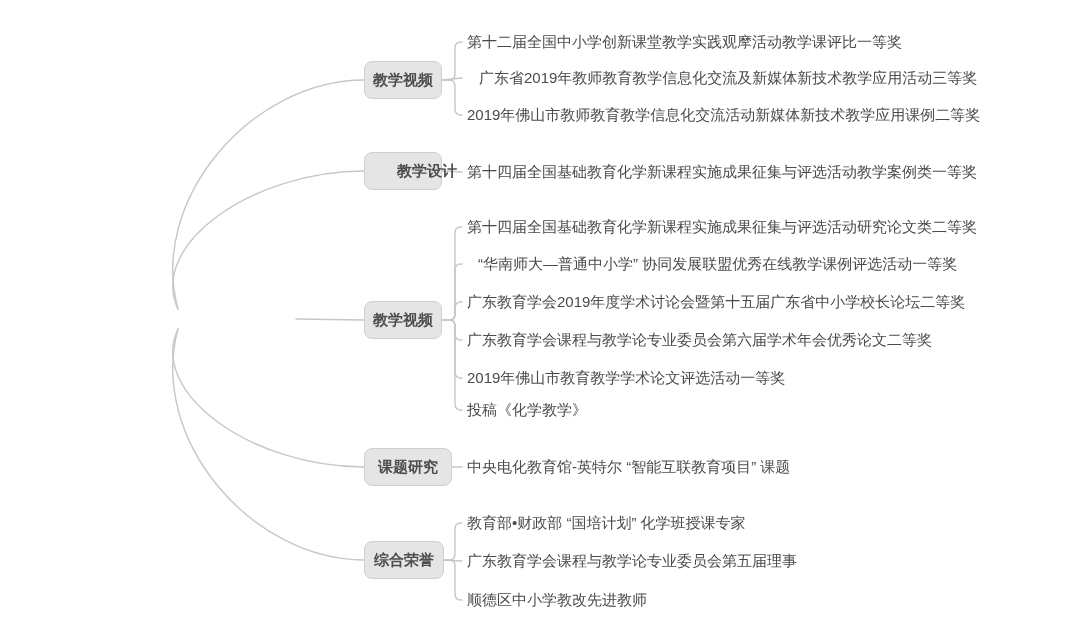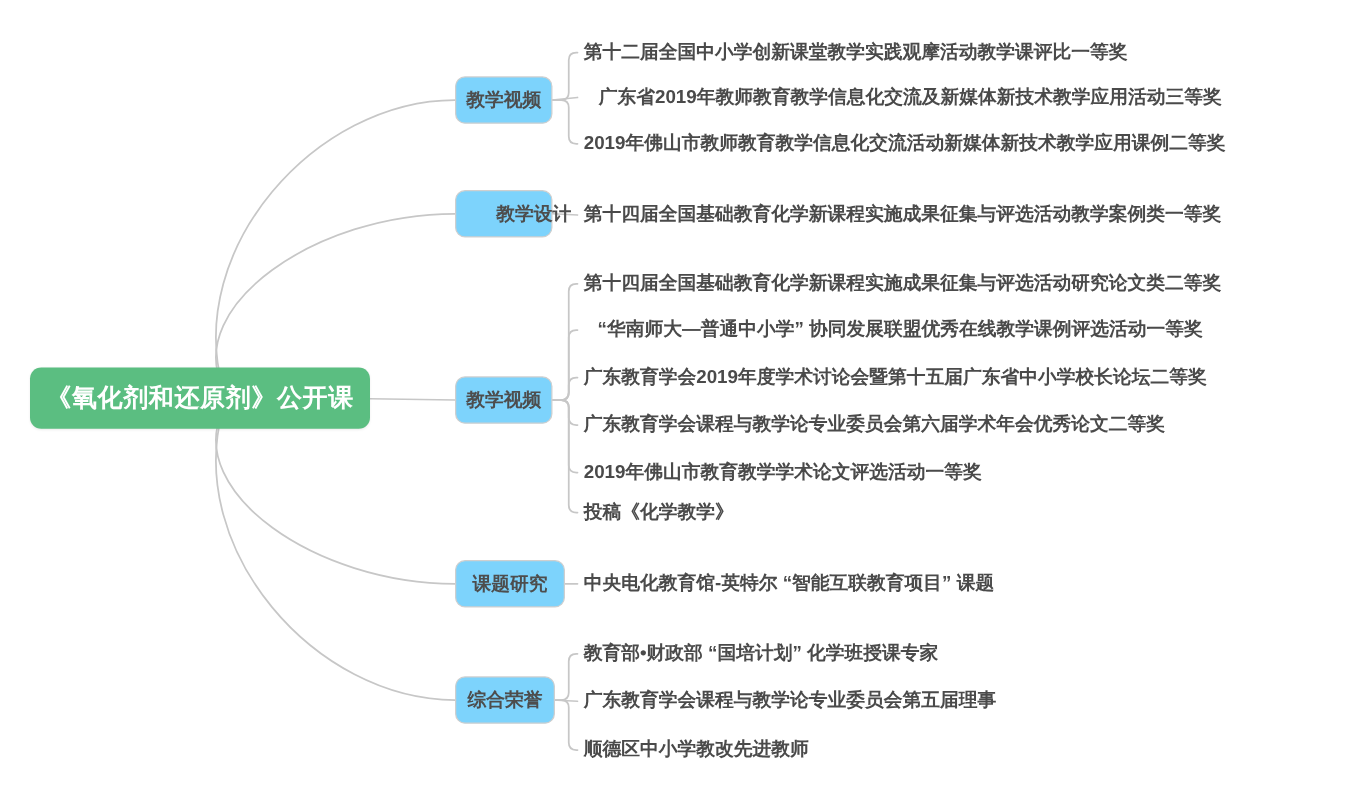--- a/index.html
+++ b/index.html
@@ -13,31 +13,31 @@
   .node{position:absolute;box-sizing:border-box;display:flex;align-items:center;justify-content:center;}
   .root-node{
     background:var(--root-bg,#5BBE81);
     color:var(--root-text,#ffffff);
     border-radius:9px;
     font-size:20px;font-weight:bold;letter-spacing:.5px;
     box-shadow:0 1px 2px rgba(0,0,0,.08);
     white-space:nowrap;z-index:3;cursor:pointer;
   }
   .branch-node{
-    background:#7dd3fc;
+    background:#e5e5e5;
     border:1.3px solid var(--node-border,#cfcfcf);
     border-radius:8px;
     color:var(--node-text,#4d4d4d);
     font-size:15px;font-weight:bold;
     white-space:nowrap;z-index:2;cursor:pointer;
   }
   .leaf-node{
     position:absolute;
     color:var(--leaf-text,#4a4a4a);
-    font-size:15px;font-weight:bold;
+    font-size:15px;font-weight:normal;
     line-height:22px;height:22px;
     white-space:nowrap;z-index:2;cursor:pointer;
   }
 </style>
 </head>
 <body style="--root-bg: #5BBE81; --root-text: #FFFFFF; --node-border: #CFCFCF; --node-text: #4D4D4D; --leaf-text: #4A4A4A;">
 
 <div id="canvas">
   <svg id="connectors" width="1080" height="636" viewBox="0 0 1080 636">
       <path d="M 178 309 C 148 199.5 252 80 364 80" fill="none" stroke="#C7C7C7" stroke-width="1.4" stroke-linecap="round"></path>
@@ -53,23 +53,20 @@
       <path d="M 442 320 L 449 320 Q 455 320 455 326 L 455 334 Q 455 340 461 340 L 462 340" fill="none" stroke="#C7C7C7" stroke-width="1.4" stroke-linecap="round"></path>
       <path d="M 442 320 L 449 320 Q 455 320 455 326 L 455 372 Q 455 378 461 378 L 462 378" fill="none" stroke="#C7C7C7" stroke-width="1.4" stroke-linecap="round"></path>
       <path d="M 442 320 L 449 320 Q 455 320 455 326 L 455 404 Q 455 410 461 410 L 462 410" fill="none" stroke="#C7C7C7" stroke-width="1.4" stroke-linecap="round"></path>
       <path d="M 178 329 C 148 393 252 467 364 467" fill="none" stroke="#C7C7C7" stroke-width="1.4" stroke-linecap="round"></path>
       <path d="M 442 467 L 462 467" fill="none" stroke="#C7C7C7" stroke-width="1.4" stroke-linecap="round"></path>
       <path d="M 178 329 C 148 439.5 252 560 364 560" fill="none" stroke="#C7C7C7" stroke-width="1.4" stroke-linecap="round"></path>
       <path d="M 442 560 L 449 560 Q 455 560 455 554 L 455 529 Q 455 523 461 523 L 462 523" fill="none" stroke="#C7C7C7" stroke-width="1.4" stroke-linecap="round"></path>
       <path d="M 442 560 L 462 561" fill="none" stroke="#C7C7C7" stroke-width="1.4" stroke-linecap="round"></path>
       <path d="M 442 560 L 449 560 Q 455 560 455 566 L 455 594 Q 455 600 461 600 L 462 600" fill="none" stroke="#C7C7C7" stroke-width="1.4" stroke-linecap="round"></path>
     </svg>
-  <div class="node root-node" id="root" style="left: 24px; top: 294px; width: 272px; height: 49px;">
-    <span>《氧化剂和还原剂》公开课</span>
-  </div>
   <div id="nodes">
       <div class="node branch-node" style="left: 364px; top: 61px; width: 78px; height: 38px;">
         <span>教学视频</span>
       </div>
       <div class="leaf-node" style="left: 467px; top: 31px;">第十二届全国中小学创新课堂教学实践观摩活动教学课评比一等奖</div>
       <div class="leaf-node" style="left: 467px; top: 67px; margin-left: 12px;">广东省2019年教师教育教学信息化交流及新媒体新技术教学应用活动三等奖</div>
       <div class="leaf-node" style="left: 467px; top: 104px;">2019年佛山市教师教育教学信息化交流活动新媒体新技术教学应用课例二等奖</div>
       <div class="node branch-node" style="left: 364px; top: 152px; width: 78px; height: 38px; padding-left: 48px;">
         <span>教学设计</span>
       </div>

